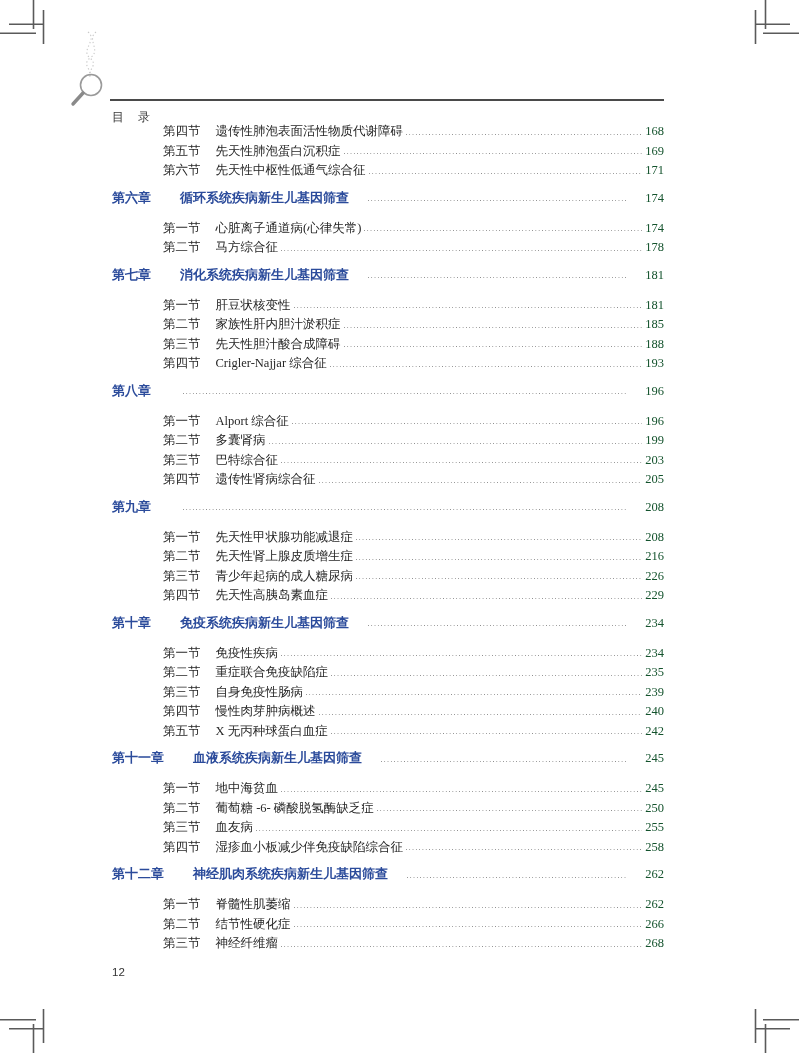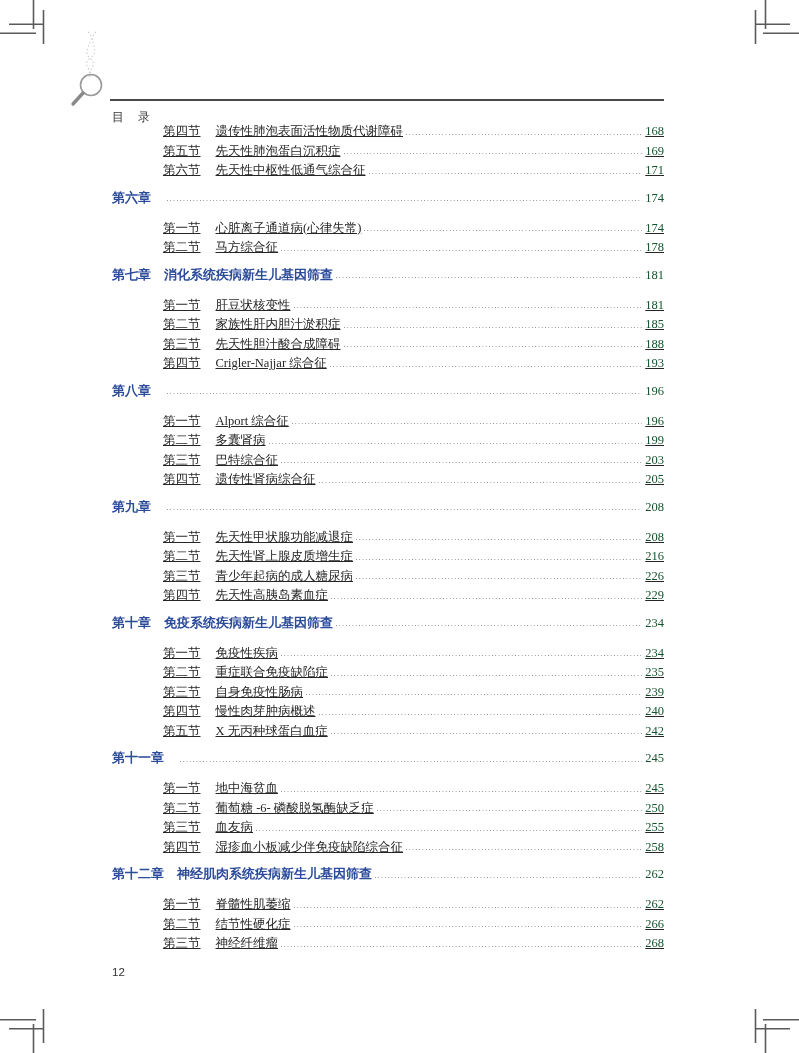--- a/index.html
+++ b/index.html
@@ -38,27 +38,27 @@
 
   .toc {
     position:absolute; left:112px; top:122px; width:552px;
   }
   .row { display:flex; align-items:baseline; }
   .row.section {
     padding-left:51px;
     line-height:19.5px; font-size:12.5px;
     color:var(--text-color);
     font-family:"Liberation Serif","DejaVu Serif",serif;
-    text-decoration:underline;
   }
   .row.chapter {
     line-height:20px; font-size:13px; font-weight:bold;
     color:var(--chapter-color);
     margin-top:7px; margin-bottom:11px;
     font-family:"Liberation Sans","DejaVu Sans",sans-serif;
+    gap:16px;
   }
   .row .label { flex:0 0 auto; white-space:nowrap; }
   .row.chapter .label { margin-right:13px; }
   .row.section .label { margin-right:15px; }
   .row .title { flex:0 0 auto; white-space:nowrap; }
   .row .leader {
     flex:1 1 auto; height:2px; min-width:8px;
     margin:0 3px; margin-bottom:2px;
     background-image:repeating-linear-gradient(to right,
       var(--leader-color) 0, var(--leader-color) 1.2px,
@@ -141,20 +141,21 @@
     <span class="page">169</span>
   </div>
     <div class="row section">
     <span class="label">第六节</span>
     <span class="title">先天性中枢性低通气综合征</span>
     <span class="leader"></span>
     <span class="page">171</span>
   </div>
     <div class="row chapter">
     <span class="label">第六章</span>
+    <span class="title">循环系统疾病新生儿基因筛查</span>
     <span class="leader"></span>
     <span class="page">174</span>
   </div>
     <div class="row section">
     <span class="label">第一节</span>
     <span class="title">心脏离子通道病(心律失常)</span>
     <span class="leader"></span>
     <span class="page">174</span>
   </div>
     <div class="row section">
@@ -282,20 +283,21 @@
     <span class="page">240</span>
   </div>
     <div class="row section">
     <span class="label">第五节</span>
     <span class="title">X 无丙种球蛋白血症</span>
     <span class="leader"></span>
     <span class="page">242</span>
   </div>
     <div class="row chapter">
     <span class="label">第十一章</span>
+    <span class="title">血液系统疾病新生儿基因筛查</span>
     <span class="leader"></span>
     <span class="page">245</span>
   </div>
     <div class="row section">
     <span class="label">第一节</span>
     <span class="title">地中海贫血</span>
     <span class="leader"></span>
     <span class="page">245</span>
   </div>
     <div class="row section">

